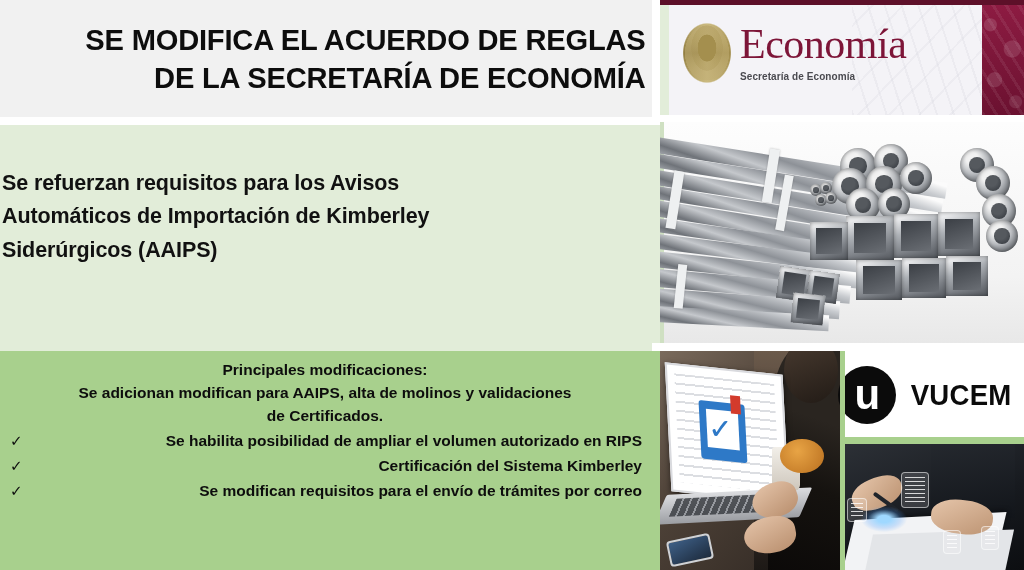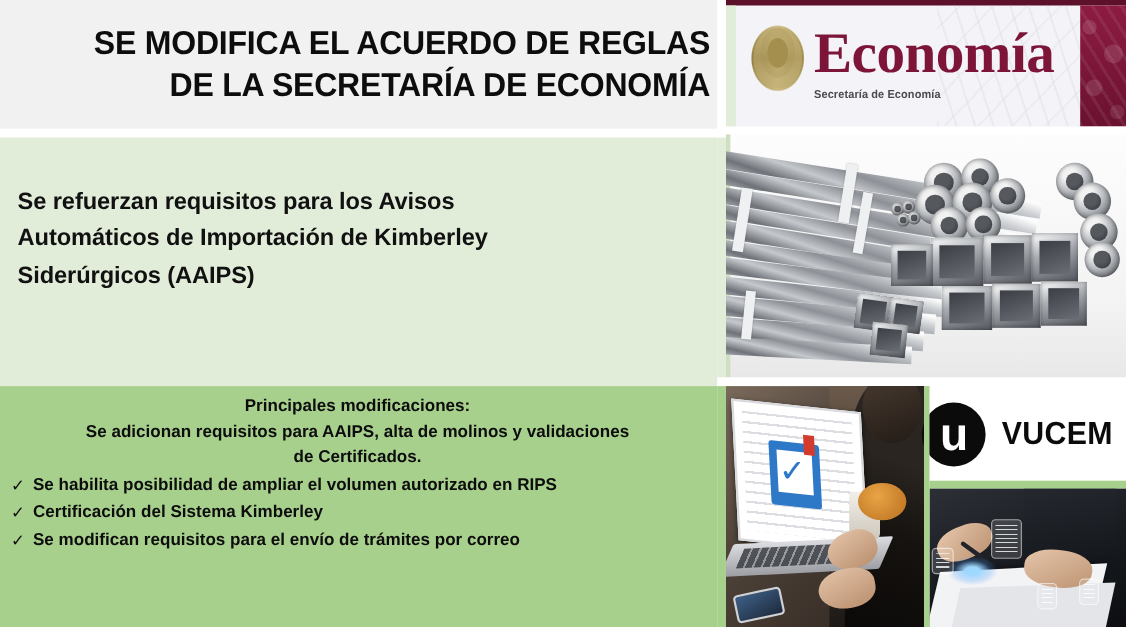--- a/index.html
+++ b/index.html
@@ -16,21 +16,21 @@
   .title-text{
     text-align:right;font-weight:bold;color:#0d0d0d;
     font-size:30px;line-height:1.26;letter-spacing:-0.2px;
     font-family:"Liberation Sans","DejaVu Sans",sans-serif;
     transform:scaleX(0.97);transform-origin:right center;
   }
   .title-line{display:block;white-space:nowrap;}
 
   .panel-sub{
     position:absolute;left:0;top:125px;width:652px;height:274px;
-    background:#e2edd9;box-sizing:border-box;padding:42px 28px 0 16px;
+    background:#e2edd9;box-sizing:border-box;padding:42px 28px 0 2px;
   }
   .sub-text{
     font-size:21.5px;font-weight:bold;color:#111111;line-height:1.55;
     letter-spacing:-0.1px;
   }
   .sub-line{display:block;white-space:nowrap;}
 
   .panel-bullets{
     position:absolute;left:0;top:351px;width:652px;height:219px;
     background:#a8d08d;box-sizing:border-box;padding:8px 10px 0 8px;
@@ -39,21 +39,21 @@
   .b-head .ln{display:block;white-space:nowrap;text-align:center;}
   .b-list{margin:0;padding:0;list-style:none;}
   .b-item{
     position:relative;font-size:15.5px;font-weight:bold;color:#0d0d0d;
     line-height:1.48;padding-left:22px;margin-top:2px;
   }
   .b-item .chk{
     position:absolute;left:2px;top:0;font-weight:normal;font-size:15px;
     font-family:"DejaVu Sans",sans-serif;
   }
-  .b-item .cont{display:block;white-space:nowrap;}
+  .b-item .cont{display:block;white-space:nowrap;text-align:right;}
 
   
   .rt-green-strip{position:absolute;background:#a8d08d;}
 
   
   .panel-logo{
     position:absolute;left:660px;top:0;width:364px;height:115px;
     background:#f4f3f7;overflow:hidden;
   }
   .logo-topbar{position:absolute;left:0;top:0;width:100%;height:5px;background:#5d1029;}
@@ -82,21 +82,21 @@
       radial-gradient(ellipse at 50% 42%, #a08a46 0 26%, rgba(160,138,70,.25) 27% 44%, transparent 45%),
       radial-gradient(ellipse at 50% 50%, rgba(190,170,110,.55) 0 62%, transparent 63%),
       conic-gradient(from 0deg, #c9b77a, #9c8642, #c9b77a, #8d7838, #c9b77a);
     -webkit-mask-image:radial-gradient(ellipse at 50% 50%, #000 0 66%, transparent 69%);
             mask-image:radial-gradient(ellipse at 50% 50%, #000 0 66%, transparent 69%);
     opacity:.95;
   }
   .logo-words{margin-left:8px;padding-top:2px;}
   .logo-main{
     font-family:"Liberation Serif","DejaVu Serif",serif;
-    font-size:52px;line-height:.96;color:#7d1538;font-weight:bold;letter-spacing:-0.5px;
+    font-size:42px;line-height:.96;color:#7d1538;font-weight:normal;letter-spacing:-0.5px;
   }
   .logo-sub{
     font-family:"Liberation Sans","DejaVu Sans",sans-serif;
     font-size:10.5px;color:#4a4a50;margin-top:6px;letter-spacing:.1px;font-weight:bold;
     transform:scaleX(.95);transform-origin:left center;
   }
 
   
   .panel-steel{
     position:absolute;left:660px;top:122px;width:364px;height:221px;
@@ -207,21 +207,21 @@
     <div class="sub-text">
       <span class="sub-line">Se refuerzan requisitos para los Avisos</span>
       <span class="sub-line">Automáticos de Importación de Kimberley</span>
       <span class="sub-line">Siderúrgicos (AAIPS)</span>
     </div>
   </div>
 
   <div class="panel-bullets">
     <div class="b-head">
       <span class="ln">Principales modificaciones:</span>
-      <span class="ln">Se adicionan requisitos para AAIPS, alta de molinos y validaciones</span>
+      <span class="ln">Se adicionan modifican para AAIPS, alta de molinos y validaciones</span>
       <span class="ln">de Certificados.</span>
     </div>
     <ul class="b-list">
       <li class="b-item">
         <span class="chk">✓</span>
         <span class="cont">Se habilita posibilidad de ampliar el volumen autorizado en RIPS</span>
       </li>
       <li class="b-item">
         <span class="chk">✓</span>
         <span class="cont">Certificación del Sistema Kimberley</span>

